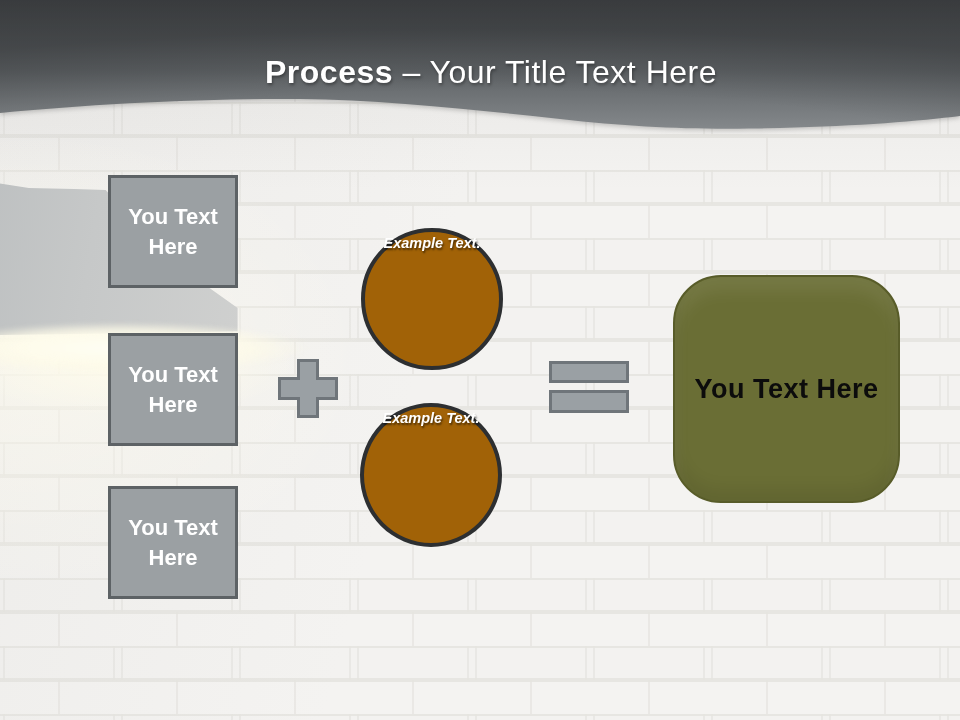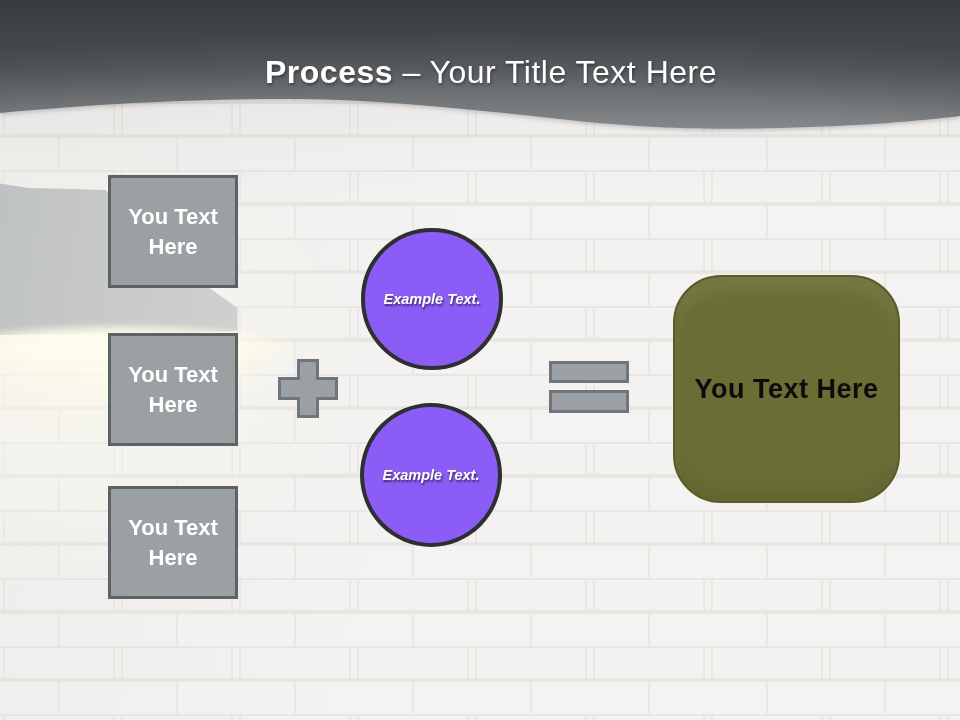--- a/index.html
+++ b/index.html
@@ -49,22 +49,22 @@
     left:108px;width:130px;height:113px;
     background:#9ba0a3;border:3px solid #5d6265;
     display:flex;align-items:center;justify-content:center;text-align:center;
     color:#ffffff;font-size:22px;line-height:30px;padding:4px;
   }
   .box-1{top:175px;} .box-2{top:333px;} .box-3{top:486px;}
   .plus-wrap{left:278px;top:359px;width:60px;height:59px;}
   .equals-wrap{left:549px;top:361px;width:80px;height:52px;}
   .circle{
     width:142px;height:142px;border-radius:50%;
-    background:#8b5cf6;border:4px solid #2d2f31;
-    display:flex;align-items:center;justify-content:center;text-align:center;
+    background:#a16207;border:4px solid #2d2f31;
+    display:flex;justify-content:center;text-align:center;
     color:#ffffff;font-size:14.5px;line-height:22px;font-weight:700;font-style:italic;
     text-shadow:1px 2px 2px rgba(0,0,0,0.55);
   }
   .circle-1{left:361px;top:228px;}
   .circle-2{left:360px;top:403px;height:144px;}
   .result-box{
     left:673px;top:275px;width:227px;height:228px;
     background:#6a6e35;border:2px solid #585c29;border-radius:48px;
     display:flex;align-items:center;justify-content:center;text-align:center;
     color:#0c0c0c;font-size:27px;letter-spacing:0.5px;

